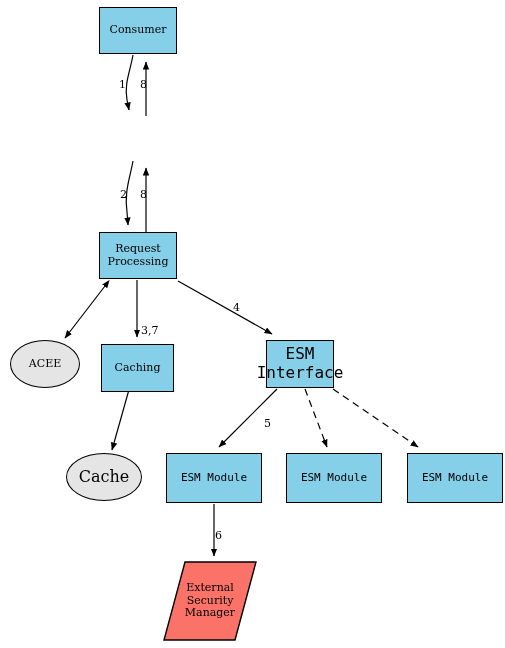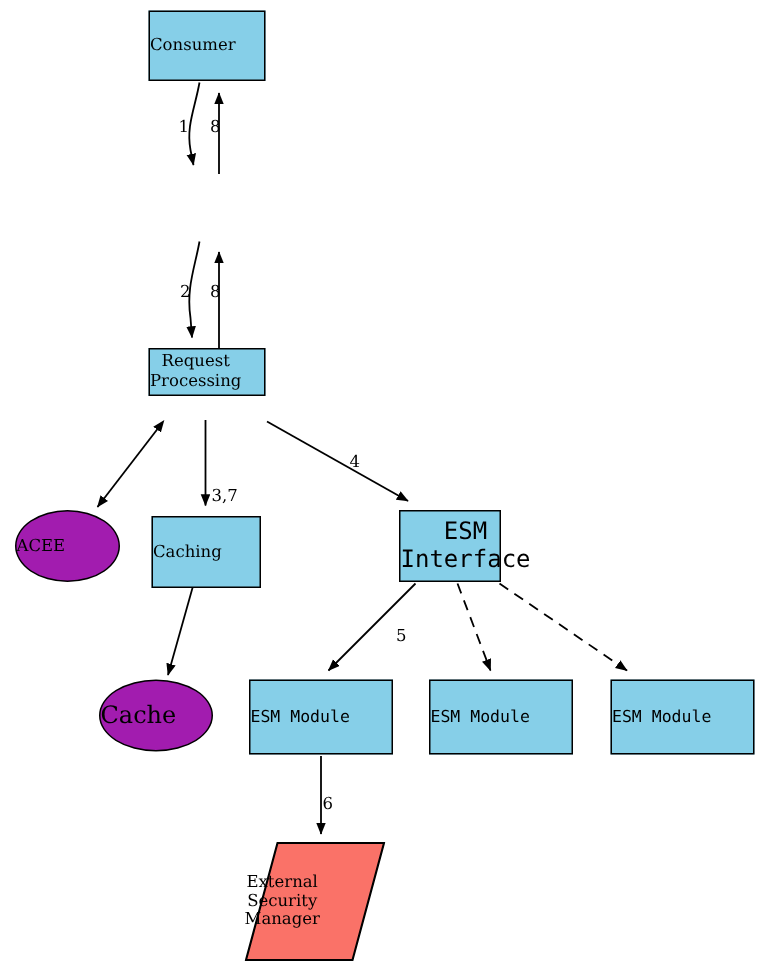--- a/index.html
+++ b/index.html
@@ -25,31 +25,32 @@
     left: 0;
     top: 0;
     width: 505px;
     height: 648px;
   }
   .node {
     position: absolute;
     box-sizing: border-box;
     display: flex;
     align-items: center;
+    justify-content: center;
     text-align: center;
     color: #000000;
     line-height: 1.18;
   }
   .box {
     border: 1px solid #000000;
     background: #86cfe8;
   }
   .ellipse {
     border: 1px solid #000000;
-    background: #a21caf;
+    background: #e5e5e5;
     border-radius: 50%;
   }
   .para {
     background: transparent;
     border: none;
   }
   .para .para-shape {
     position: absolute;
     left: 0; top: 0;
     width: 100%; height: 100%;
@@ -104,21 +105,21 @@
     <path d="M333,389 L418,447" fill="none" stroke="#000000" stroke-width="1.2" stroke-dasharray="7,5" marker-end="url(#arrowhead)"></path>
 
     <path d="M214,504 L214,556" fill="none" stroke="#000000" stroke-width="1.2" marker-end="url(#arrowhead)"></path>
   </svg>
 
   <div class="node box serif" style="left:99px; top:7px; width:78px; height:47px; font-size:11px;">
     <span>Consumer</span>
   </div>
 
 
-  <div class="node box serif" style="left:99px; top:232px; width:78px; height:32px; font-size:11px;">
+  <div class="node box serif" style="left:99px; top:232px; width:78px; height:47px; font-size:11px;">
     <span class="multiline">Request<br>Processing</span>
   </div>
 
   <div class="node ellipse serif" style="left:10px; top:340px; width:70px; height:48px; font-size:11px;">
     <span>ACEE</span>
   </div>
 
   <div class="node box serif" style="left:101px; top:344px; width:73px; height:48px; font-size:11px;">
     <span>Caching</span>
   </div>

